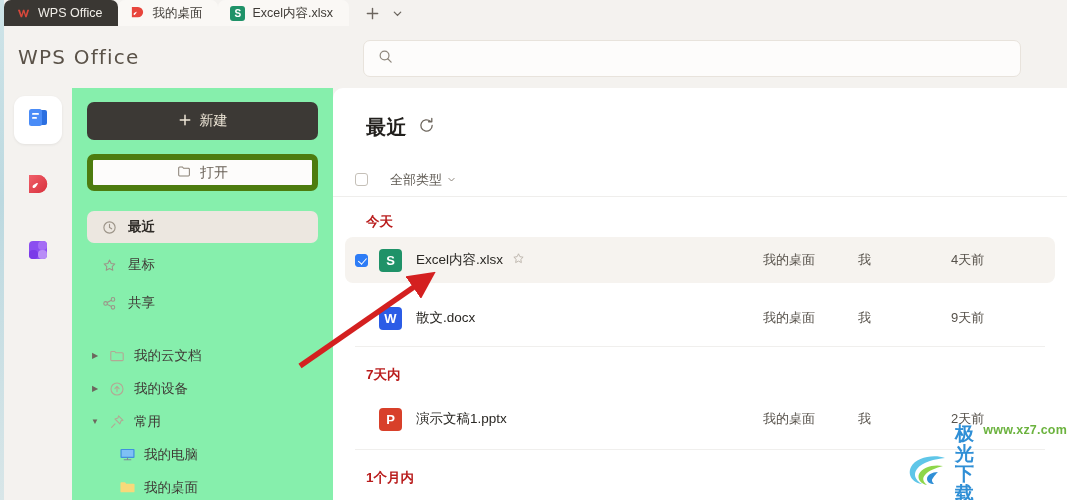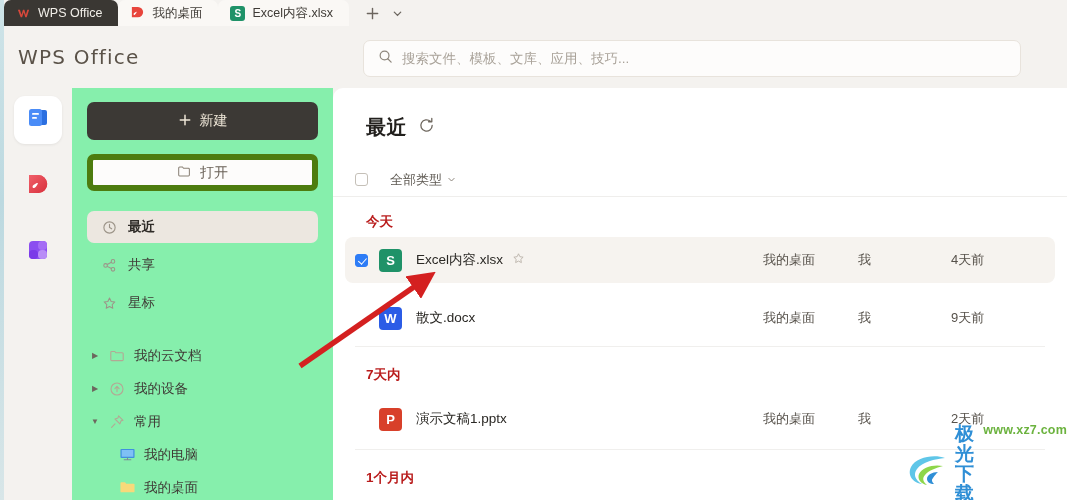--- a/index.html
+++ b/index.html
@@ -203,21 +203,20 @@
     <div class="brand">WPS Office</div>
   </div>
 
   <div class="searchbox">
     <span>
       <svg width="15" height="15" viewBox="0 0 16 16">
           <circle cx="7" cy="7" r="4.7" stroke="#8e877d" stroke-width="1.3" fill="none"></circle>
           <path d="M10.4 10.4L14 14" stroke="#8e877d" stroke-width="1.3" stroke-linecap="round"></path>
         </svg>
     </span>
-    <input type="text" placeholder="搜索文件、模板、文库、应用、技巧..." style="">
   </div>
 
   <div class="rail">
     <div class="rail-item sel">
       <span>
         <svg width="26" height="26" viewBox="0 0 26 26">
           <rect x="12" y="5" width="10" height="15" rx="2" fill="#2b6fe0"></rect>
           <rect x="4" y="4" width="13" height="17" rx="2.5" fill="#4a8cf7"></rect>
           <rect x="7" y="8" width="7" height="1.8" rx=".9" fill="#fff"></rect>
           <rect x="7" y="12" width="5" height="1.8" rx=".9" fill="#fff"></rect>
@@ -277,35 +276,35 @@
           <svg width="15" height="15" viewBox="0 0 16 16">
               <circle cx="8" cy="8" r="6" stroke="#9c9488" stroke-width="1.2" fill="none"></circle>
               <path d="M8 4.7V8l2.3 1.4" stroke="#9c9488" stroke-width="1.2" fill="none" stroke-linecap="round"></path>
             </svg>
         </span>
         <span>最近</span>
       </div>
       <div class="nav-item">
         <span class="ni-ico">
           <svg width="15" height="15" viewBox="0 0 16 16">
+              <path d="M8 2.2l1.75 3.6 3.95.55-2.86 2.75.68 3.93L8 11.17l-3.52 1.86.68-3.93L2.3 6.35l3.95-.55z" stroke="#9c9488" stroke-width="1.1" fill="none" stroke-linejoin="round"></path>
+            </svg>
+        </span>
+        <span>星标</span>
+      </div>
+      <div class="nav-item">
+        <span class="ni-ico">
+          <svg width="15" height="15" viewBox="0 0 16 16">
               <circle cx="11.7" cy="3.6" r="1.9" stroke="#9c9488" stroke-width="1.1" fill="none"></circle>
               <circle cx="11.7" cy="12.1" r="1.9" stroke="#9c9488" stroke-width="1.1" fill="none"></circle>
               <circle cx="3.8" cy="7.9" r="1.9" stroke="#9c9488" stroke-width="1.1" fill="none"></circle>
               <path d="M5.5 6.9l4.5-2.3M5.5 8.9l4.5 2.3" stroke="#9c9488" stroke-width="1.1"></path>
             </svg>
         </span>
         <span>共享</span>
-      </div>
-      <div class="nav-item">
-        <span class="ni-ico">
-          <svg width="15" height="15" viewBox="0 0 16 16">
-              <path d="M8 2.2l1.75 3.6 3.95.55-2.86 2.75.68 3.93L8 11.17l-3.52 1.86.68-3.93L2.3 6.35l3.95-.55z" stroke="#9c9488" stroke-width="1.1" fill="none" stroke-linejoin="round"></path>
-            </svg>
-        </span>
-        <span>星标</span>
       </div>
     </div>
 
     <div class="tree">
 
       <div class="tree-row">
         <span class="caret">▶</span>
         <span class="tr-ico">
           <svg width="16" height="16" viewBox="0 0 16 16">
               <path d="M1.8 4.4a.9.9 0 0 1 .9-.9h3.1l1 1.3h6.5a.9.9 0 0 1 .9.9v6a.9.9 0 0 1-.9.9H2.7a.9.9 0 0 1-.9-.9z" stroke="#b3a894" stroke-width="1.1" fill="none"></path>

